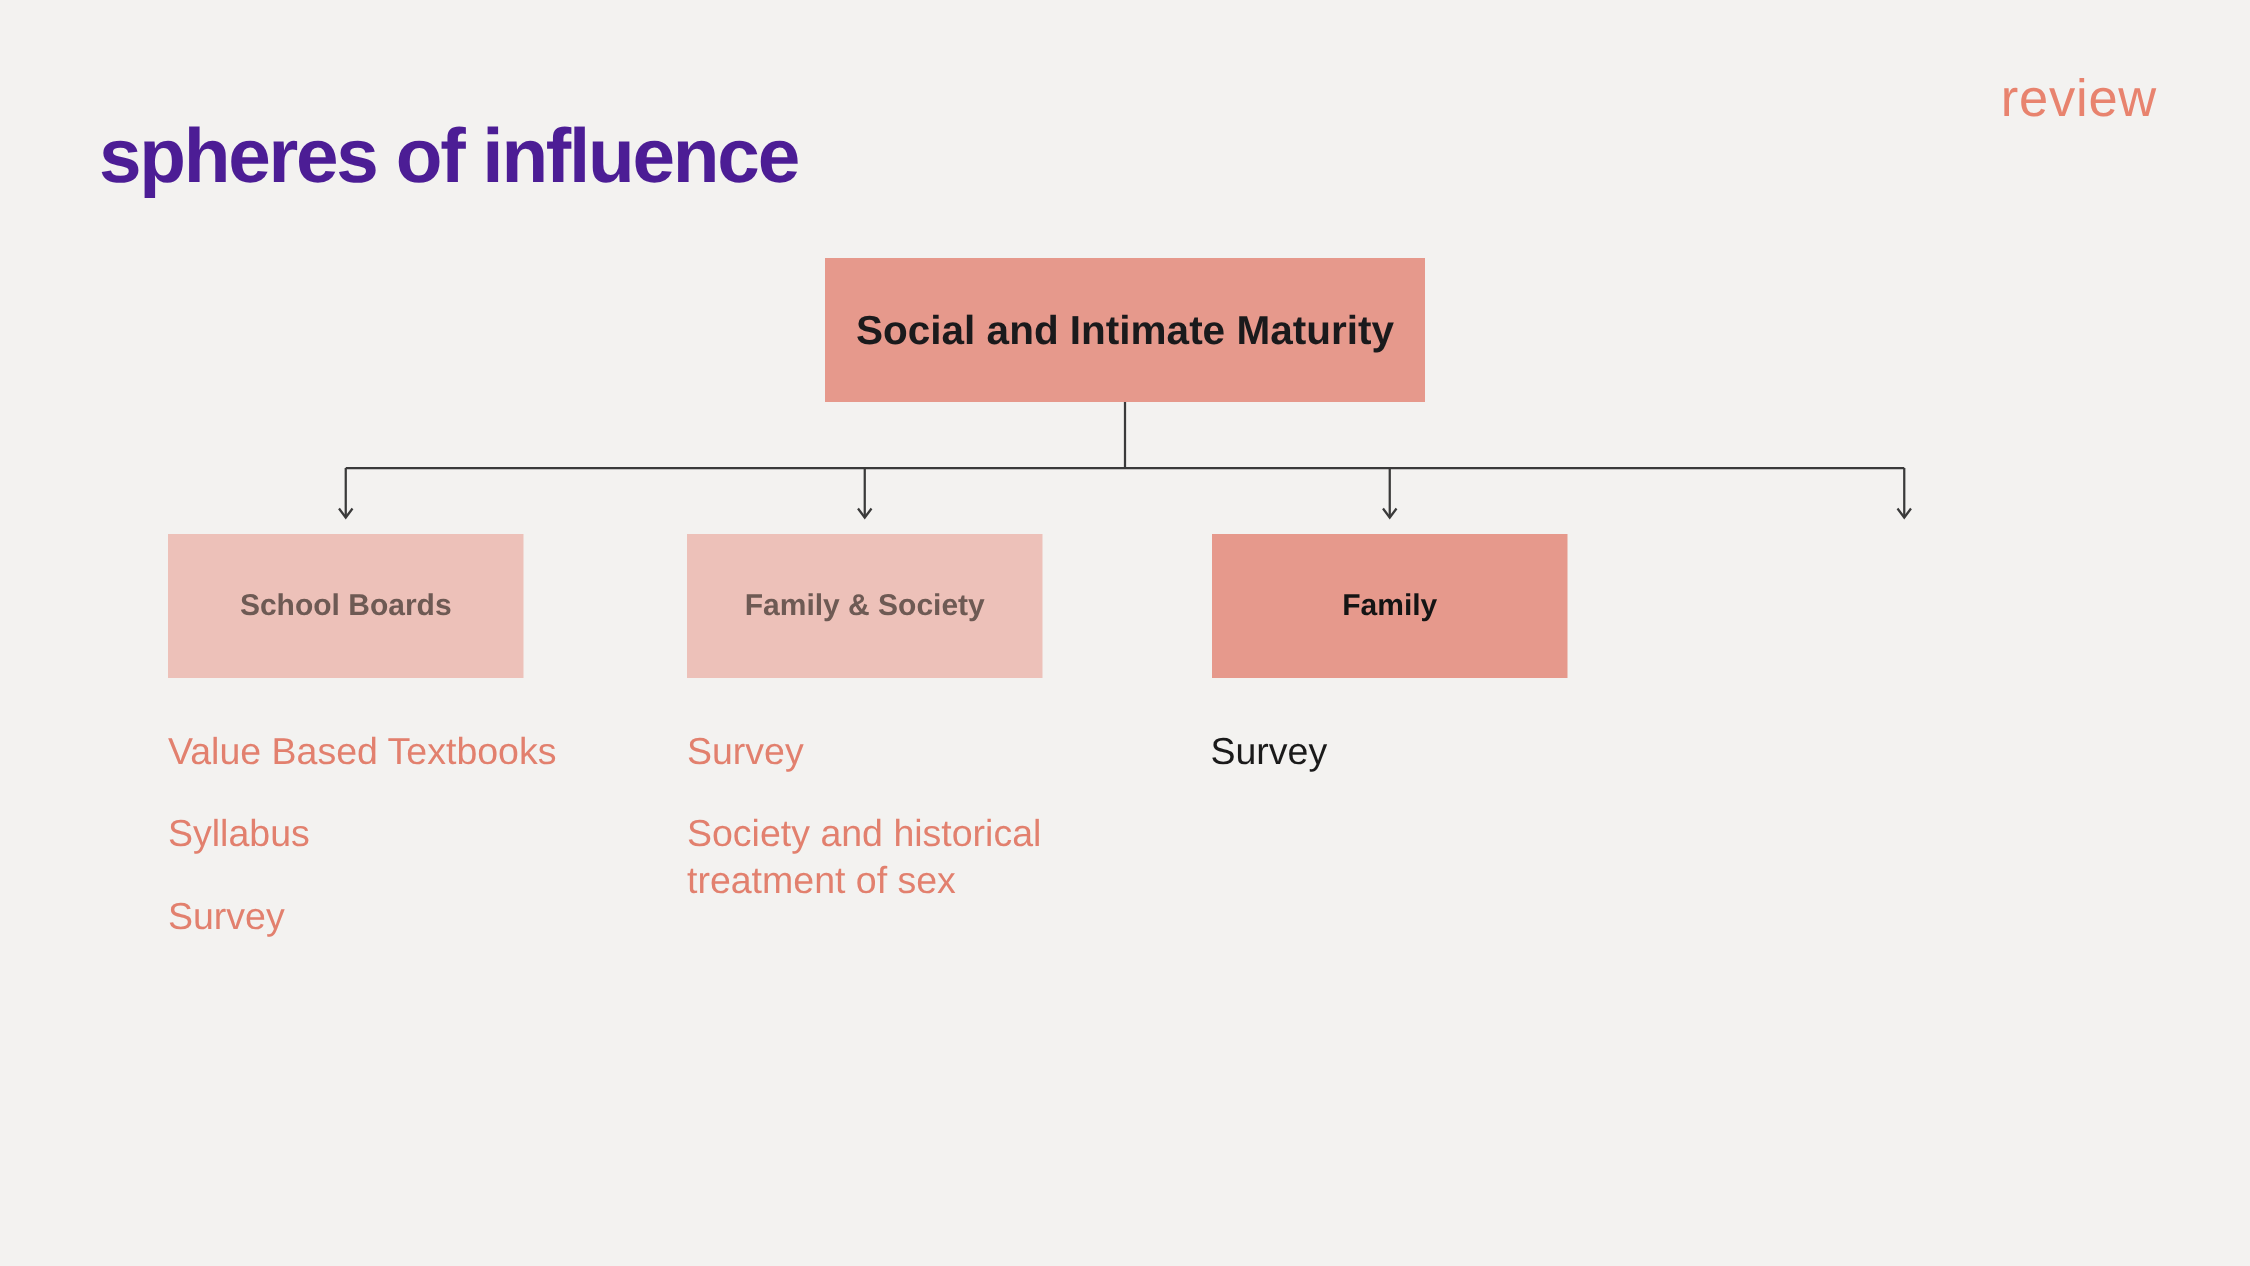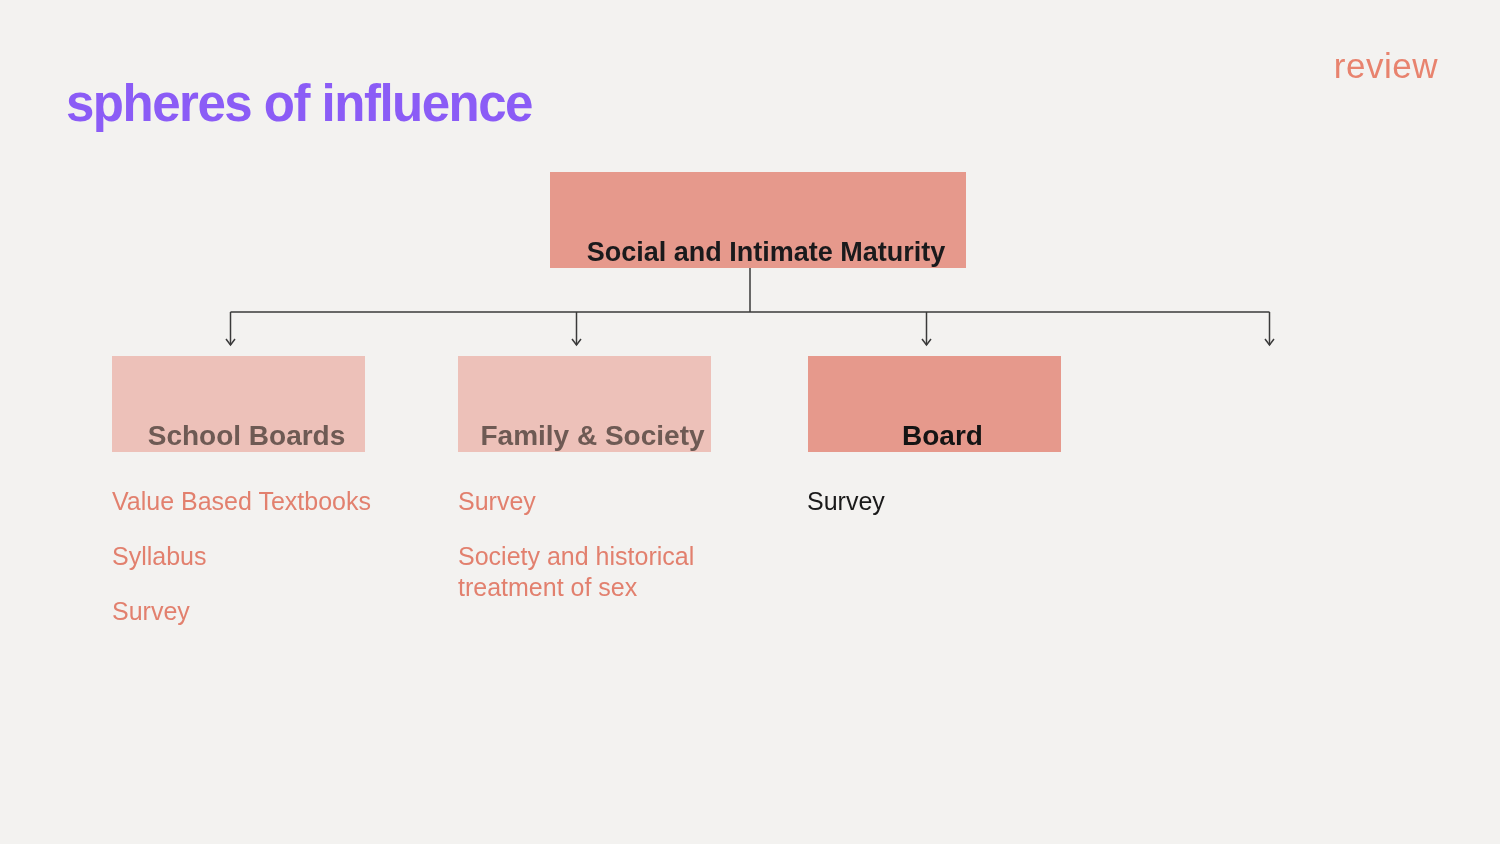--- a/index.html
+++ b/index.html
@@ -15,60 +15,59 @@
     background: #F3F2F0;
     overflow: hidden;
   }
   .slide-title {
     position: absolute;
     left: 66px;
     top: 74px;
     font-size: 51px;
     font-weight: bold;
     letter-spacing: -1.5px;
-    color: #8b5cf6;
+    color: #4c1d95;
   }
   .review-label {
     position: absolute;
     top: 46px;
     right: 62px;
     font-size: 35px;
     font-weight: normal;
     letter-spacing: 0.5px;
     color: #E8836E;
   }
   .connectors {
     position: absolute;
     left: 0;
     top: 0;
     pointer-events: none;
   }
   .node {
     position: absolute;
     display: flex;
-    align-items: flex-end;
+    align-items: center;
     justify-content: center;
     text-align: center;
     font-weight: bold;
-    padding-left: 16px;
   }
   .node--root {
     left: 550px;
     top: 172px;
     width: 400px;
     height: 96px;
     background: #E6998C;
     font-size: 27px;
     color: #1A1A1C;
   }
   .node--child {
     top: 356px;
     width: 237px;
     height: 96px;
-    font-size: 28px;
+    font-size: 20px;
   }
   .node--light {
     background: #EDC1B9;
     color: #6E5A54;
   }
   .node--dark {
     background: #E6998C;
     color: #141414;
   }
   .node--c1 { left: 112px; }
@@ -121,21 +120,21 @@
     <span>Social and Intimate Maturity</span>
   </div>
 
   <div class="node node--child node--light node--c1">
     <span>School Boards</span>
   </div>
   <div class="node node--child node--light node--c2">
     <span>Family &amp; Society</span>
   </div>
   <div class="node node--child node--dark node--c3">
-    <span>Board</span>
+    <span>Family</span>
   </div>
 
   <div class="list list--c1">
     <div class="list-item">Value Based Textbooks</div>
     <div class="list-item">Syllabus</div>
     <div class="list-item">Survey</div>
   </div>
 
   <div class="list list--c2">
     <div class="list-item">Survey</div>

